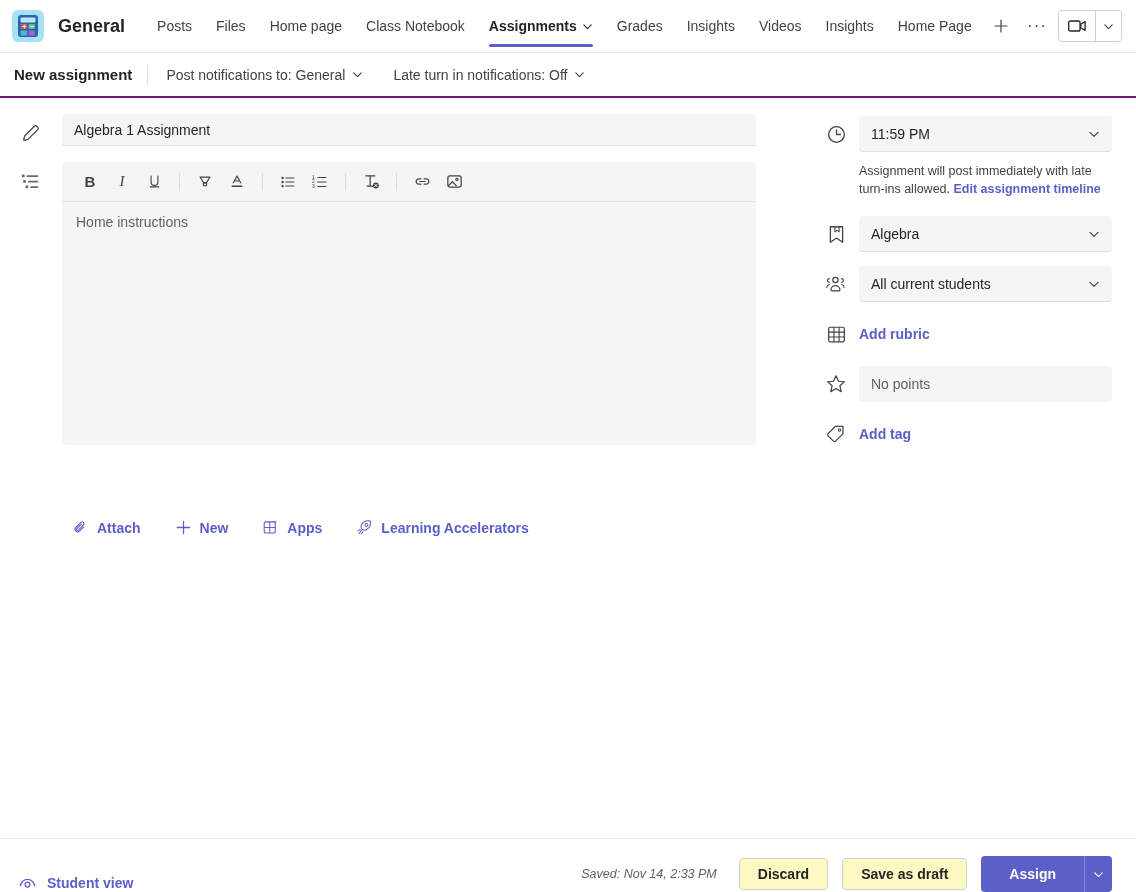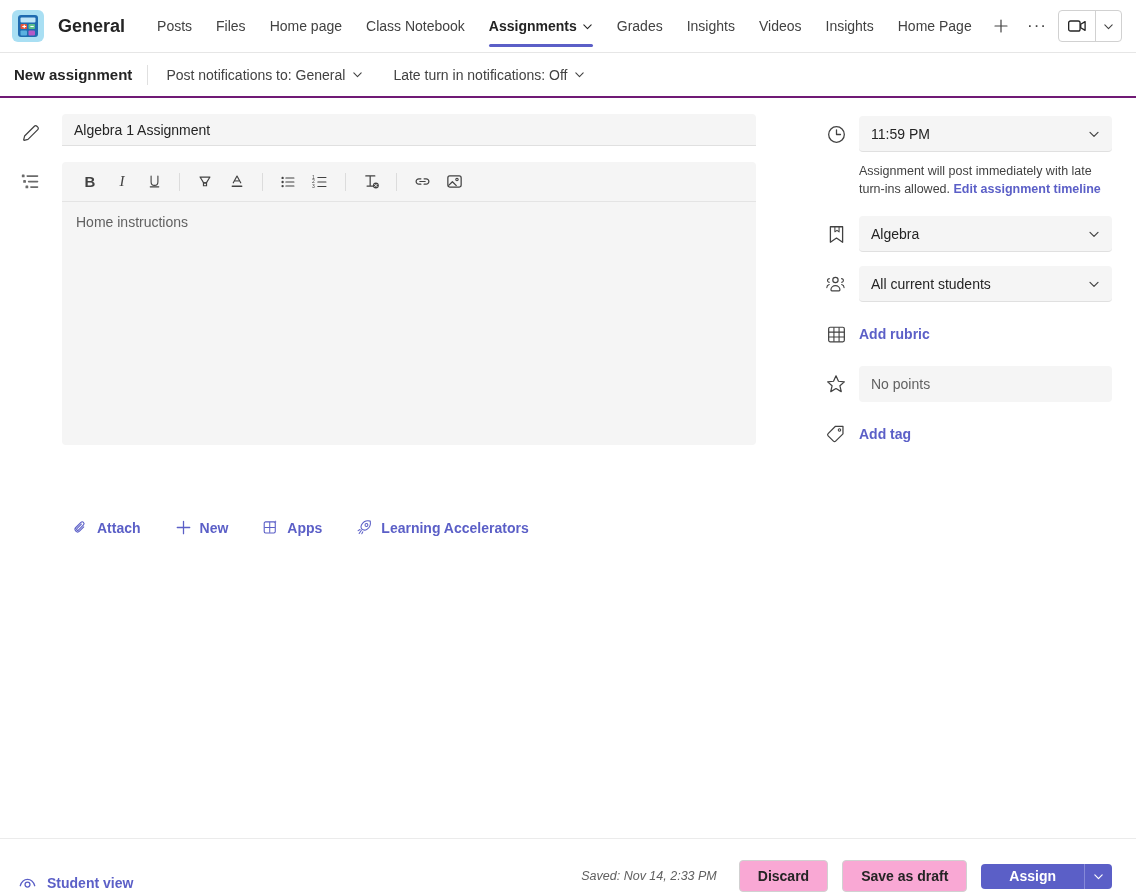--- a/index.html
+++ b/index.html
@@ -159,28 +159,28 @@
     padding: 4px 24px 0 18px;
   }
   .student-view {
     display: flex; align-items: center; gap: 10px;
     color: #5b5fc7; font-size: 14px; font-weight: bold; cursor: pointer;
   }
   .bottom-right { margin-left: auto; display: flex; align-items: center; gap: 14px; }
   .saved-text { font-size: 12.5px; color: #616161; font-style: italic; margin-right: 8px; }
   .btn {
     height: 32px; padding: 0 18px; border-radius: 4px;
-    border: 1px solid #d1d1d1; background: #f9a8d4;
+    border: 1px solid #d1d1d1; background: #fef9c3;
     font-family: "Liberation Sans", sans-serif;
     font-size: 14px; font-weight: bold; color: #242424; cursor: pointer;
     display: flex; align-items: center; justify-content: center;
   }
   .btn-primary-split { display: flex; align-items: stretch; }
   .btn-primary {
-    height: 25px; padding: 0 28px; border: none; border-radius: 4px 0 0 4px;
+    height: 36px; padding: 0 28px; border: none; border-radius: 4px 0 0 4px;
     background: #5b5fc7; color: #fff; font-size: 14px; font-weight: bold;
     font-family: "Liberation Sans", sans-serif; cursor: pointer;
     display: flex; align-items: center; justify-content: center;
   }
   .btn-primary-caret {
     width: 28px; border-radius: 0 4px 4px 0; background: #5b5fc7;
     border-left: 1px solid #8589d8; color: #fff;
     display: flex; align-items: center; justify-content: center; cursor: pointer;
   }
   svg { display: block; }

